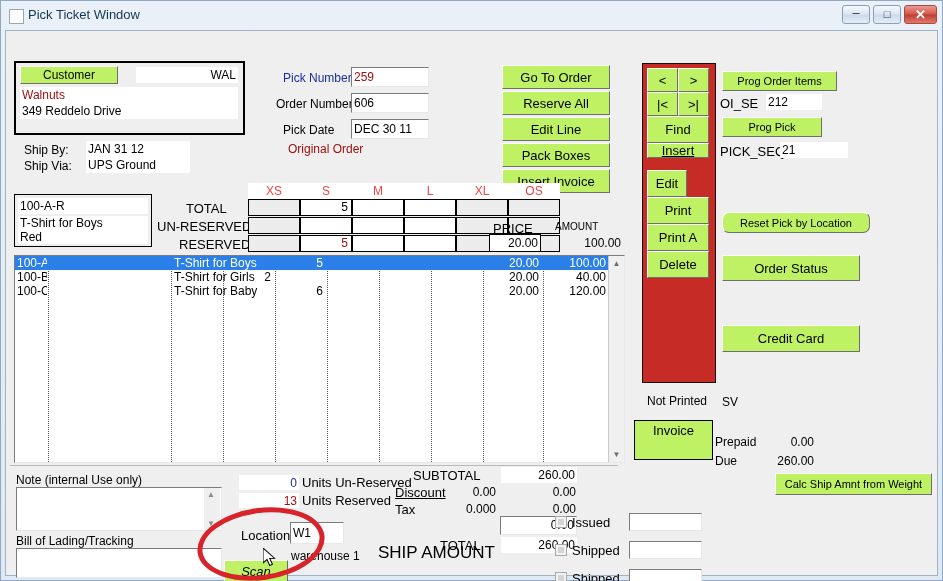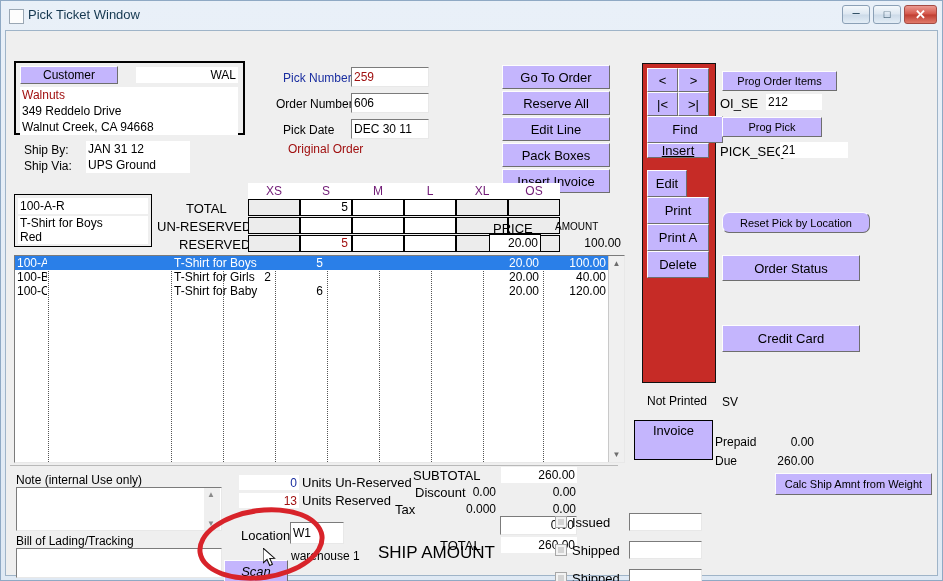--- a/index.html
+++ b/index.html
@@ -56,42 +56,42 @@
     border-top:1px solid #7b7b7b;border-left:1px solid #7b7b7b;
     border-right:1px solid #e8e8e8;border-bottom:1px solid #e8e8e8;
     font-size:12px;line-height:16px;padding:0 2px;white-space:nowrap;overflow:hidden;
   }
   .flat{
     position:absolute;background:#fff;box-sizing:border-box;border:none;
     font-size:12px;line-height:16px;padding:0 2px;white-space:nowrap;overflow:hidden;
   }
   .btn{
     position:absolute;box-sizing:border-box;
-    background:#c4b5fd;
+    background:#bef264;
     border-top:1px solid #fdfdfd;border-left:1px solid #fdfdfd;
     border-right:1px solid #6e6e6e;border-bottom:1px solid #6e6e6e;
     text-align:center;color:#000;font-size:13px;
     display:flex;align-items:center;justify-content:center;
     cursor:default;white-space:nowrap;
   }
   .btn.sm{font-size:11px;}
   
   #custbox{
     position:absolute;left:8px;top:30px;width:231px;height:74px;
     border:2px solid #000;background:#efefef;box-sizing:border-box;
   }
   #cust-btn{left:4px;top:3px;width:98px;height:18px;font-size:12px;}
   #cust-code{left:120px;top:4px;width:102px;height:16px;text-align:right;padding-left:32px;}
   #cust-name{left:4px;top:24px;width:218px;height:16px;color:#a01010;}
   #cust-addr1{left:4px;top:40px;width:218px;height:16px;}
   #cust-addr2{left:4px;top:56px;width:218px;height:16px;}
   
   .gridhdr{
     position:absolute;top:152px;height:16px;
-    background:#fff;color:#701a75;font-size:12px;text-align:center;line-height:16px;
+    background:#fff;color:#ef4444;font-size:12px;text-align:center;line-height:16px;
   }
   .gcell{
     position:absolute;height:17px;box-sizing:border-box;
     border:1px solid #000;background:#ececec;
     font-size:12px;line-height:15px;text-align:right;padding-right:3px;
   }
   .gcell.on{background:#fff;}
   
   #listwrap{
     position:absolute;left:8px;top:224px;width:611px;height:208px;
@@ -148,21 +148,20 @@
     </div>
   </div>
 
   <div id="client">
 
     <div id="custbox">
       <div class="btn" id="cust-btn">Customer</div>
       <div class="flat" id="cust-code">WAL</div>
       <div class="flat" id="cust-name">Walnuts</div>
       <div class="flat" id="cust-addr1">349 Reddelo Drive</div>
-      <div class="flat" id="cust-addr2">Walnut Creek, CA 94668</div>
     </div>
 
     <div class="lbl" style="left:18px;top:112px;">Ship By:</div>
     <div class="flat" style="left:80px;top:110px;width:104px;height:16px;">JAN 31 12</div>
     <div class="lbl" style="left:18px;top:128px;">Ship Via:</div>
     <div class="flat" style="left:80px;top:126px;width:104px;height:16px;">UPS Ground</div>
 
     <div class="lbl blue" style="left:277px;top:40px;">Pick Number</div>
     <div class="field" style="left:345px;top:36px;width:78px;height:20px;line-height:18px;color:#a01010;">259</div>
 
@@ -274,21 +273,21 @@
         <div class="sarrow" style="top:0;">▲</div>
         <div class="sarrow" style="bottom:0;">▼</div>
       </div>
     </div>
 
     <div id="redpanel">
       <div class="btn" style="left:4px;top:4px;width:31px;height:24px;">&lt;</div>
       <div class="btn" style="left:35px;top:4px;width:31px;height:24px;">&gt;</div>
       <div class="btn" style="left:4px;top:28px;width:31px;height:24px;">|&lt;</div>
       <div class="btn" style="left:35px;top:28px;width:31px;height:24px;">&gt;|</div>
-      <div class="btn" style="left:4px;top:52px;width:76px;height:27px;">Find</div>
+      <div class="btn" style="left:4px;top:52px;width:62px;height:27px;">Find</div>
       <div class="btn" style="left:4px;top:79px;width:62px;height:15px;text-decoration:underline;">Insert</div>
       <div class="btn" style="left:4px;top:106px;width:40px;height:27px;">Edit</div>
       <div class="btn" style="left:4px;top:133px;width:62px;height:27px;">Print</div>
       <div class="btn" style="left:4px;top:160px;width:62px;height:27px;">Print A</div>
       <div class="btn" style="left:4px;top:187px;width:62px;height:27px;">Delete</div>
     </div>
 
     <div class="btn sm" style="left:716px;top:40px;width:115px;height:20px;">Prog Order Items</div>
     <div class="lbl" style="left:714px;top:65px;font-size:13px;">OI_SE</div>
     <div class="flat" style="left:760px;top:63px;width:56px;height:16px;">212</div>
@@ -327,21 +326,21 @@
     <div class="lbl" style="left:296px;top:462px;font-size:13px;">Units Reserved</div>
 
     <div class="lbl" style="left:235px;top:497px;font-size:13px;">Location</div>
     <div class="field" style="left:284px;top:491px;width:54px;height:22px;line-height:20px;">W1</div>
     <div class="lbl" style="left:285px;top:518px;font-size:12px;">warehouse 1</div>
     <div class="btn" style="left:218px;top:529px;width:64px;height:22px;font-style:italic;">Scan</div>
 
     <div class="lbl" style="left:407px;top:437px;font-size:13px;">SUBTOTAL</div>
     <div class="flat" style="left:495px;top:436px;width:76px;height:16px;text-align:right;">260.00</div>
 
-    <div class="lbl" style="left:409px;top:454px;font-size:13px;">Discount</div>
+    <div class="lbl" style="left:389px;top:454px;font-size:13px;text-decoration:underline;">Discount</div>
     <div class="val" style="left:440px;top:454px;width:50px;text-align:right;">0.00</div>
     <div class="val" style="left:500px;top:454px;width:70px;text-align:right;">0.00</div>
 
     <div class="lbl" style="left:389px;top:471px;font-size:13px;">Tax</div>
     <div class="val" style="left:440px;top:471px;width:50px;text-align:right;">0.000</div>
     <div class="val" style="left:500px;top:471px;width:70px;text-align:right;">0.00</div>
 
     <div class="lbl" style="left:372px;top:488px;font-size:17px;margin-top:24px;">SHIP AMOUNT</div>
     <div class="field" style="left:494px;top:485px;width:77px;height:19px;line-height:17px;text-align:right;">0.00</div>
 

